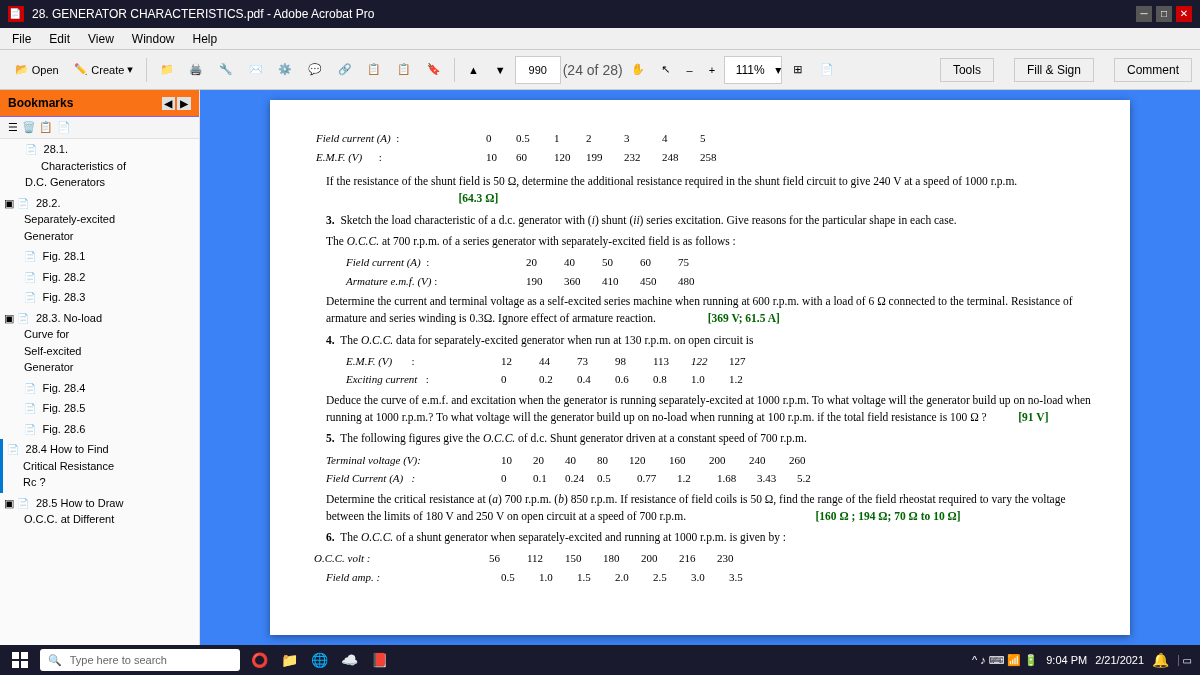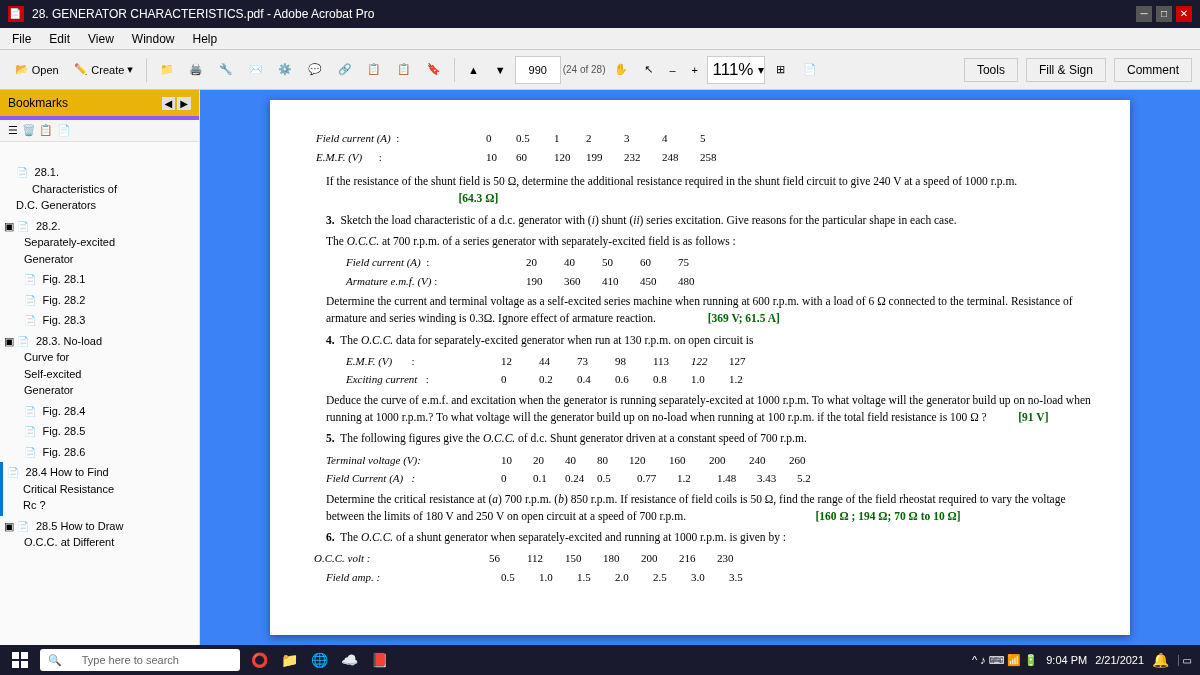--- a/index.html
+++ b/index.html
@@ -62,25 +62,25 @@
     .nav-group {
       display: flex;
       align-items: center;
       gap: 2px;
       border: 1px solid #ccc;
       background: white;
       padding: 2px;
       height: 28px;
     }
     .nav-input { width: 40px; border: none; text-align: center; font-size: 11px; outline: none; }
-    .page-info { font-size: 10px; color: #555; }
+    .page-info { font-size: 14px; color: #555; }
     .zoom-group { display: flex; align-items: center; border: 1px solid #ccc; background: white; height: 28px; }
-    .zoom-input { width: 50px; border: none; text-align: center; font-size: 17px; outline: none; padding: 0 4px; }
-
-    .right-toolbar { margin-left: auto; display: flex; gap: 8px; align-items: flex-start; border-radius: 6px; }
+    .zoom-input { width: 50px; border: none; text-align: center; font-size: 12px; outline: none; padding: 0 4px; }
+
+    .right-toolbar { margin-left: auto; display: flex; gap: 20px; align-items: flex-start; border-radius: 6px; }
     .right-btn { padding: 4px 12px; font-size: 12px; cursor: pointer; border: 1px solid #ccc; background: #f0f0f0; }
 
     
     .main-content {
       display: flex;
       height: calc(675px - 28px - 22px - 40px - 30px);
     }
 
     
     .taskbar {
@@ -107,24 +107,24 @@
       background: #fafafa;
       border-right: 1px solid #e0e0e0;
       overflow-y: auto;
       font-size: 11px;
     }
     .sidebar-header {
       display: flex;
       align-items: center;
       justify-content: space-between;
       padding: 6px 8px;
-      font-weight: normal;
+      font-weight: bold;
       font-size: 12px;
-      border-bottom: 4px solid #8b5cf6;
-      background: #eab308;
+      border-bottom: 1px solid #8b5cf6;
+      background: #f97316;
     }
     .sidebar-controls { display: flex; gap: 2px; }
     .sidebar-ctrl-btn { font-size: 10px; cursor: pointer; padding: 1px 3px; background: #e0e0e0; }
 
     .tree-item {
       padding: 2px 4px 2px 8px;
       cursor: pointer;
       line-height: 1.5;
     }
     .tree-icon { color: #cc6600; margin-right: 3px; font-size: 10px; }
@@ -234,21 +234,21 @@
       </div>
     </div>
 
     <div style="display:flex; gap:4px; padding:4px 8px; border-bottom:1px solid #e0e0e0; background:#f5f5f5;">
       <span style="cursor:pointer;">☰</span>
       <span style="cursor:pointer;">🗑️</span>
       <span style="cursor:pointer;">📋</span>
       <span style="cursor:pointer;">📄</span>
     </div>
 
-    <div class="tree-item" style="padding-left:16px;margin-top:20px;">
+    <div class="tree-item" style="padding-left:25px;">
       <span class="tree-icon">📄</span>
       <span>28.1.<br><span style="padding-left:16px;">Characteristics of<br>D.C. Generators</span></span>
     </div>
     <div class="tree-item" style="padding-left:4px;">
       <span>▣</span>
       <span class="tree-icon">📄</span>
       <span>28.2.<br><span style="padding-left:20px;">Separately-excited<br><span style="padding-left:20px;">Generator</span></span></span>
     </div>
     <div class="tree-item" style="padding-left:24px;">
       <span class="tree-icon">📄</span>
@@ -394,21 +394,21 @@
         <span style="width:40px;">260</span>
       </div>
       <div style="display:flex; margin:2px 0 4px 20px; font-size:11px;">
         <span style="width:175px;"><em>Field Current (A)&nbsp;&nbsp;&nbsp;:</em></span>
         <span style="width:32px;">0</span>
         <span style="width:32px;">0.1</span>
         <span style="width:32px;">0.24</span>
         <span style="width:40px;">0.5</span>
         <span style="width:40px;">0.77</span>
         <span style="width:40px;">1.2</span>
-        <span style="width:40px;">1.48</span>
+        <span style="width:40px;">1.68</span>
         <span style="width:40px;">3.43</span>
         <span style="width:40px;">5.2</span>
       </div>
 
       <p style="padding-left:20px; margin-bottom:4px;">
         Determine the critical resistance at (<em>a</em>) 700 r.p.m. (<em>b</em>) 850 r.p.m. If resistance of field coils is 50 Ω, find the range of the field rheostat required to vary the voltage between the limits of 180 V and 250 V on open circuit at a speed of 700 r.p.m.
         <span class="answer">&nbsp;&nbsp;&nbsp;&nbsp;&nbsp;&nbsp;&nbsp;&nbsp;&nbsp;&nbsp;&nbsp;&nbsp;&nbsp;&nbsp;&nbsp;&nbsp;&nbsp;&nbsp;&nbsp;&nbsp;&nbsp;&nbsp;&nbsp;&nbsp;&nbsp;&nbsp;&nbsp;&nbsp;&nbsp;&nbsp;&nbsp;&nbsp;&nbsp;&nbsp;&nbsp;&nbsp;&nbsp;&nbsp;&nbsp;&nbsp;&nbsp;&nbsp;&nbsp;&nbsp;[160 Ω ; 194 Ω; 70 Ω to 10 Ω]</span>
       </p>
 
       <p style="padding-left:20px; margin-top:4px;">
@@ -443,21 +443,21 @@
   <div class="taskbar-start">
     <svg width="20" height="20" viewBox="0 0 20 20">
         <rect x="2" y="2" width="7" height="7" fill="white"></rect>
         <rect x="11" y="2" width="7" height="7" fill="white"></rect>
         <rect x="2" y="11" width="7" height="7" fill="white"></rect>
         <rect x="11" y="11" width="7" height="7" fill="white"></rect>
       </svg>
   </div>
   <div style="background:white; border-radius:3px; display:flex; align-items:center; padding:0 8px; height:22px; width:200px;">
     <span style="font-size:11px;">🔍</span>
-    <span style="font-size:11px; color:#666; margin-left:20px;text-align:right;">Type here to search</span>
+    <span style="font-size:11px; color:#666; margin-left:8px;text-align:right;">Type here to search</span>
   </div>
   <div class="taskbar-icons">
     <span class="taskbar-icon">⭕</span>
     <span class="taskbar-icon">📁</span>
     <span class="taskbar-icon" style="color:#4285f4;">🌐</span>
     <span class="taskbar-icon">☁️</span>
     <span class="taskbar-icon" style="color:#cc0000;">📕</span>
   </div>
   <div class="taskbar-right">
     <span style="font-size:11px;">^ ♪ ⌨ 📶 🔋</span>

